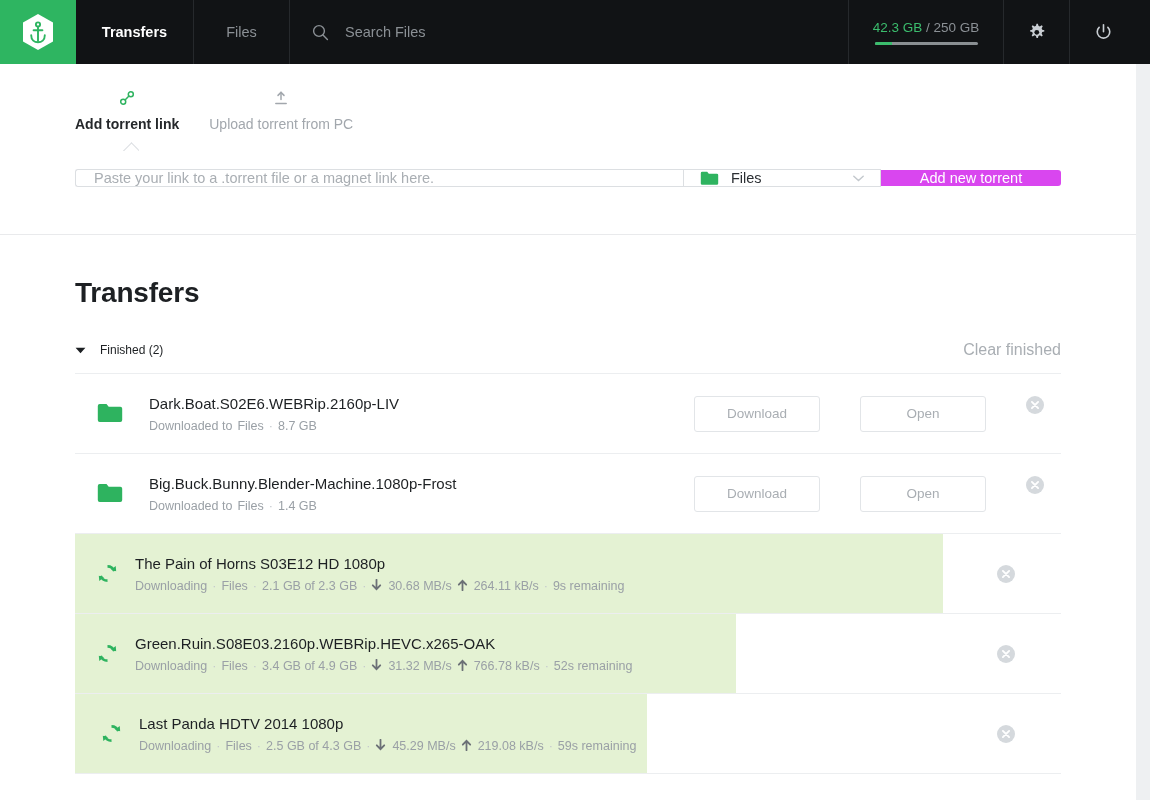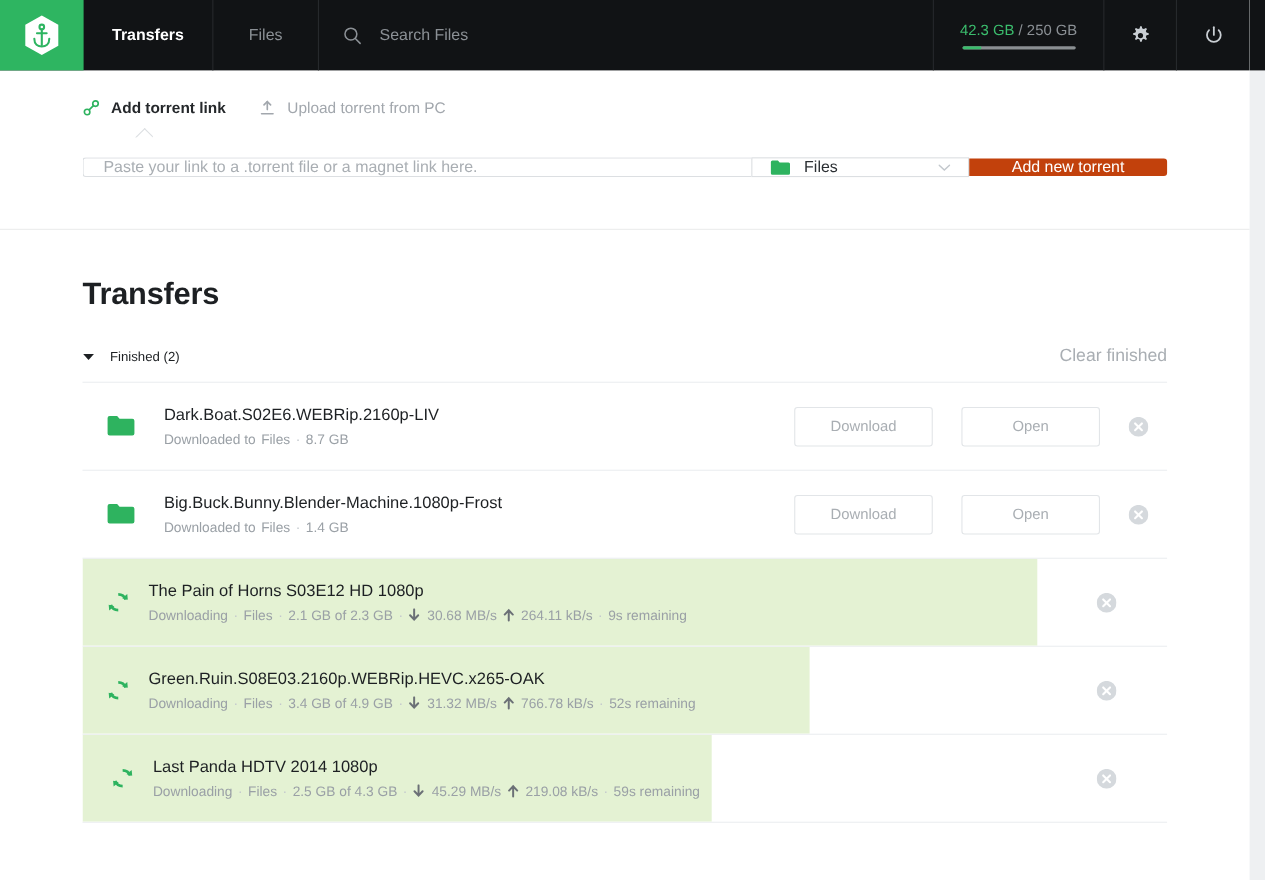--- a/index.html
+++ b/index.html
@@ -70,21 +70,21 @@
   .icon-btn:last-child { border-right: none; }
 
   
   .add-panel {
     width: 1136px;
     background: #ffffff;
     border-bottom: 1px solid #e9eaec;
     padding: 26px 75px 28px 75px;
   }
   .add-tabs { display: flex; align-items: center; gap: 30px; margin-bottom: 18px; }
-  .add-tab { display: flex; align-items: center; gap: 10px; cursor: pointer; user-select: none; }
+  .add-tab { display: flex; align-items: center; gap: 10px; cursor: pointer; user-select: none; flex-direction: column; }
   .add-tab-label { font-size: 14px; }
   .add-tab.active .add-tab-label { color: #25282b; font-weight: bold; }
   .add-tab.inactive .add-tab-label { color: #a2a7ad; }
 
   .add-row { display: flex; align-items: center; height: 56px; position: relative; }
   .link-input {
     flex: 1 1 auto;
     border: 1px solid #dcdfe2;
     border-right: none;
     border-radius: 3px 0 0 3px;
@@ -118,21 +118,21 @@
     display: flex; align-items: center;
     padding: 0 16px;
     gap: 12px;
     cursor: pointer;
     background: #fff;
     position: relative;
   }
   .folder-select-label { font-size: 14.5px; color: #2b2f33; flex: 1 1 auto; }
   .add-btn {
     width: 180px;
-    background: #c2410c;
+    background: #d946ef;
     color: #ffffff;
     border: none;
     font-size: 14.5px;
     font-family: "Liberation Sans", sans-serif;
     cursor: pointer;
     border-radius: 0 3px 3px 0;
   }
 
   
   .content { width: 1136px; padding: 0 75px; background: #fff; }
@@ -167,21 +167,21 @@
     position: relative; z-index: 1;
     padding-left: 22px;
   }
   .row-icon { width: 52px; flex: 0 0 52px; display: flex; align-items: center; }
   .row-text { flex: 1 1 auto; min-width: 0; }
   .row-name { font-size: 15px; color: #1d2023; margin-bottom: 7px; white-space: nowrap; }
   .row-meta { font-size: 12.5px; color: #9aa0a6; display: flex; align-items: center; gap: 5px; white-space: nowrap; }
   .meta-dot { color: #c3c8cd; }
   .meta-arrow { display: inline-flex; align-items: center; margin-right: 1px; }
 
-  .row-actions { display: flex; align-items: center; gap: 0; padding-right: 0; }
+  .row-actions { display: flex; align-items: flex-start; gap: 14px; padding-right: 0; }
   .ghost-btn {
     width: 126px; height: 36px;
     border: 1px solid #e2e5e8;
     background: #fff;
     color: #a9aeb3;
     font-size: 13.5px;
     font-family: "Liberation Sans", sans-serif;
     border-radius: 3px;
     cursor: pointer;
     margin-right: 26px;

